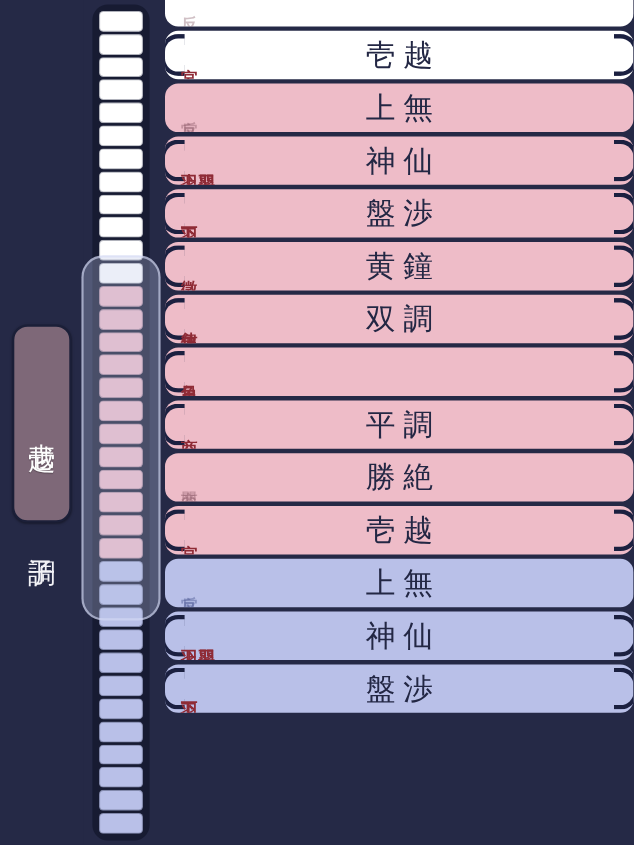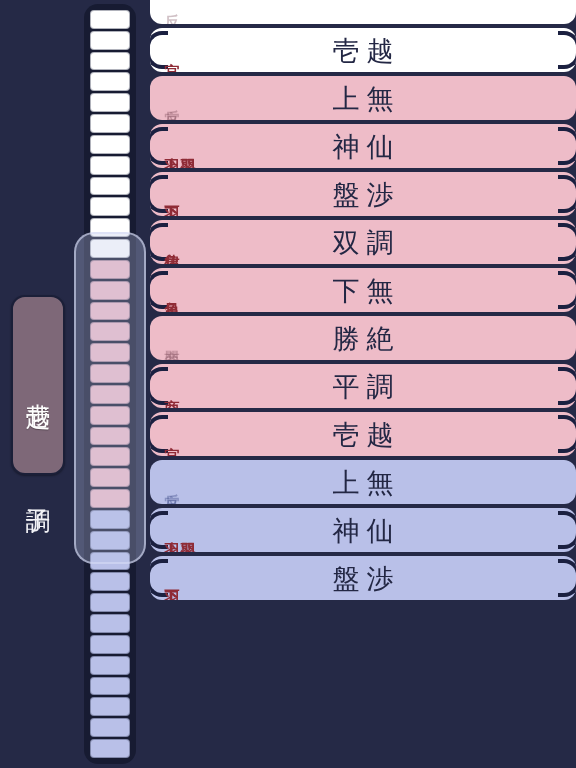--- a/index.html
+++ b/index.html
@@ -226,41 +226,46 @@
       <div class="note-name">神仙</div>
     </div>
     <div class="note-row pink marked">
       <div class="deg-wrap">
         <span class="deg primary">下羽</span>
       </div>
       <div class="note-name">盤渉</div>
     </div>
     <div class="note-row pink marked">
       <div class="deg-wrap">
+        <span class="deg primary">徵</span>
+      </div>
+      <div class="note-name">黄鐘</div>
+    </div>
+    <div class="note-row pink marked">
+      <div class="deg-wrap">
         <span class="deg primary">律角</span>
       </div>
       <div class="note-name">双調</div>
     </div>
     <div class="note-row pink marked">
       <div class="deg-wrap">
         <span class="deg primary">呂角</span>
       </div>
-      <div class="note-name">下無</div>
+    </div>
+    <div class="note-row pink marked">
+      <div class="deg-wrap">
+        <span class="deg primary">商</span>
+      </div>
+      <div class="note-name">平調</div>
     </div>
     <div class="note-row pink faded">
       <div class="deg-wrap">
         <span class="deg primary">嬰商</span>
       </div>
       <div class="note-name">勝絶</div>
-    </div>
-    <div class="note-row pink marked">
-      <div class="deg-wrap">
-        <span class="deg primary">商</span>
-      </div>
-      <div class="note-name">平調</div>
     </div>
     <div class="note-row pink marked">
       <div class="deg-wrap">
         <span class="deg primary">宮</span>
       </div>
       <div class="note-name">壱越</div>
     </div>
     <div class="note-row blue faded">
       <div class="deg-wrap">
         <span class="deg primary">反宮</span>

